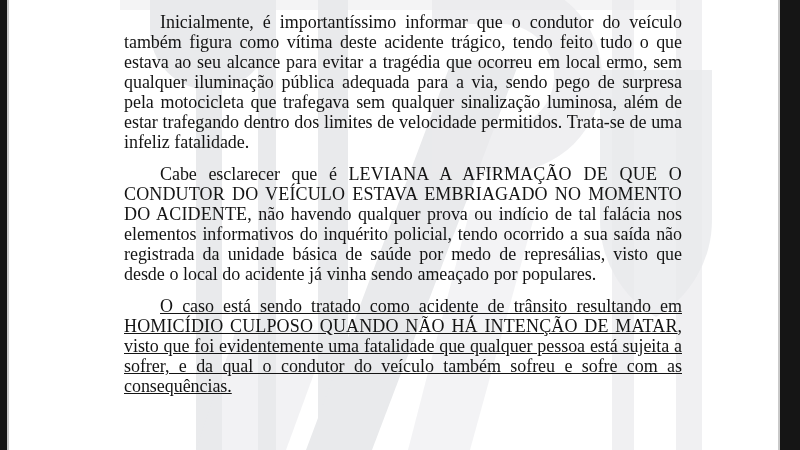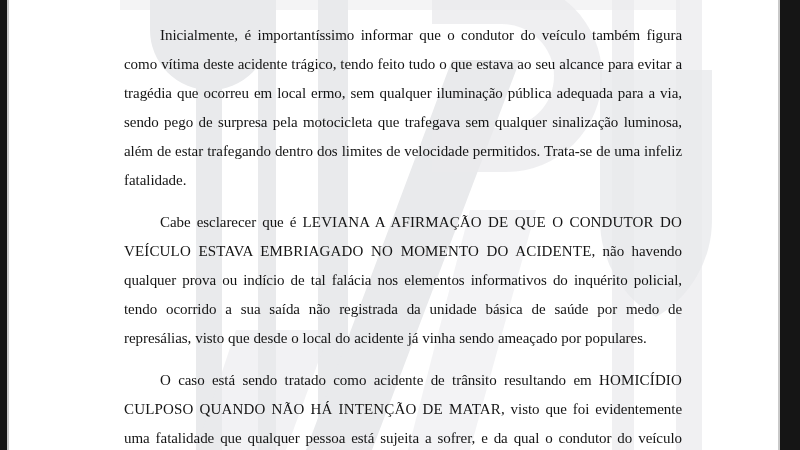--- a/index.html
+++ b/index.html
@@ -52,31 +52,31 @@
   
   #doc-body {
     position: absolute;
     left: 124px;
     top: 8px;
     width: 558px;
     z-index: 3;
   }
 
   .para {
-    margin: 13px 0 12px 0;
+    margin: 4px 0 12px 0;
     text-align: justify;
     text-justify: inter-word;
     text-indent: 36px;
-    font-size: 15px;
-    line-height: 29px;
+    font-size: 18px;
+    line-height: 20px;
     color: #141414;
     letter-spacing: -0.05px;
     word-spacing: 0.2px;
   }
-  .para:last-child { margin-bottom: 0; }
+  .para:last-child { margin-bottom: 0; text-decoration: underline; }
 
   .para .caps {
     
     letter-spacing: 0.15px;
   }
 
   
   #doc-body, #watermark {
     filter: blur(0.06px);
   }

